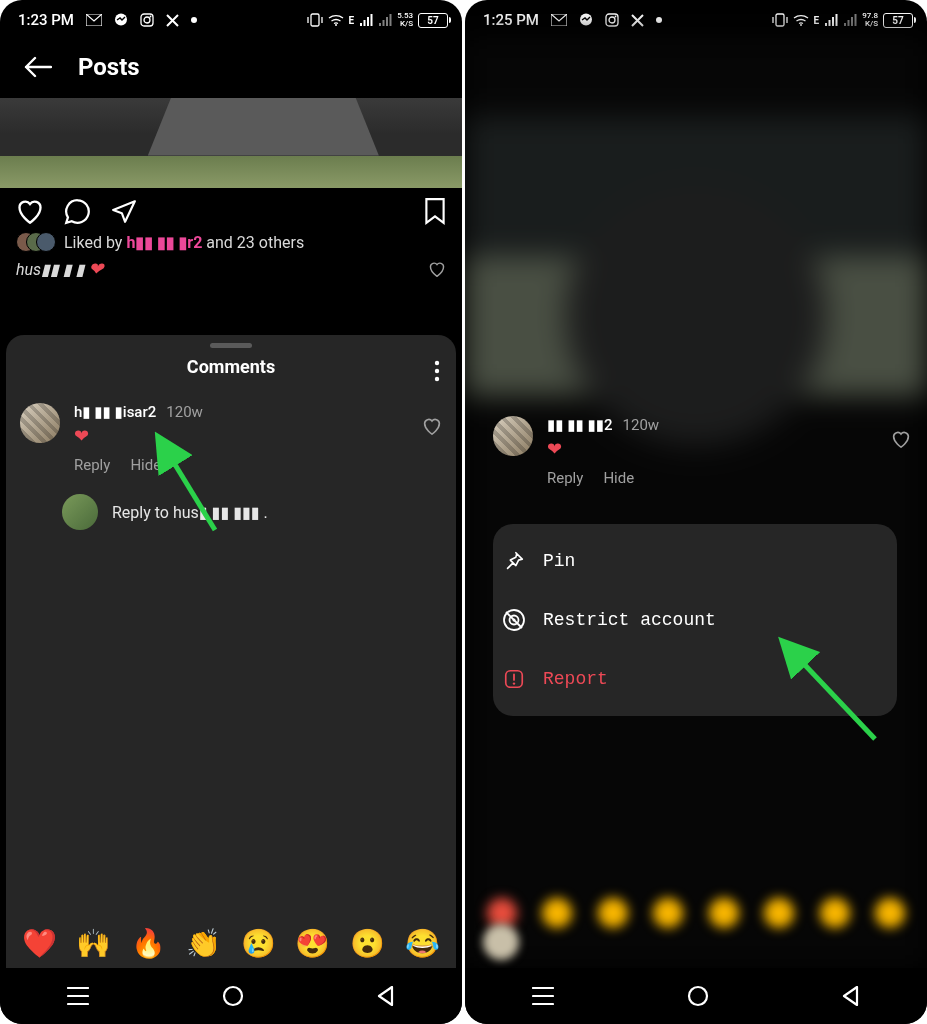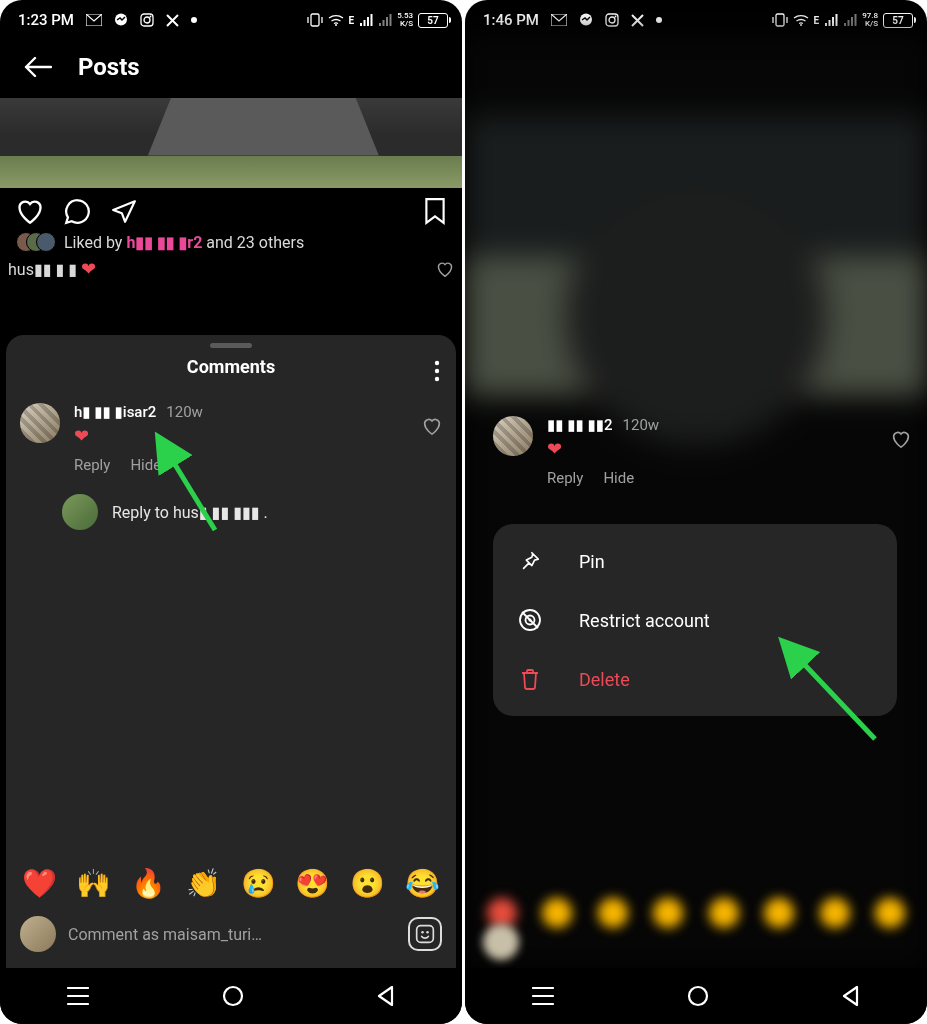--- a/index.html
+++ b/index.html
@@ -76,21 +76,21 @@
   .like-avatars { width: 40px; height: 20px; position: relative; }
   .like-avatars span {
     position: absolute; width: 20px; height: 20px; border-radius: 50%;
     top: 0; background: #6b4e3a; border: 1px solid #000;
   }
   .like-avatars span:nth-child(1){left:0;background:#7a5a4a;}
   .like-avatars span:nth-child(2){left:10px;background:#5a6b4a;}
   .like-avatars span:nth-child(3){left:20px;background:#4a5a6b;}
   .caption-row {
     display: flex; align-items: center; justify-content: space-between;
-    padding: 0 8px 10px; color: #d9d9d9; font-size: 16px;
+    padding: 0 16px 10px; color: #d9d9d9; font-size: 16px; font-style: italic;
   }
   .heart-red { color: #ed4956; font-size: 18px; }
 
   
   .sheet {
     position: absolute; left: 6px; right: 6px; top: 335px; bottom: 56px;
     background: #262626; border-radius: 18px 18px 0 0;
     display: flex; flex-direction: column;
   }
   .drag-handle {
@@ -191,22 +191,22 @@
     position: absolute; left: 28px; right: 16px; top: 416px;
     display: flex; gap: 14px;
   }
 
   .menu {
     position: absolute; left: 28px; right: 30px; top: 524px;
     background: #262626; border-radius: 20px;
     padding: 8px 0;
   }
   .menu-item {
-    display: flex; align-items: center; gap: 36px;
-    padding: 18px 24px; color: #fff; font-size: 18px;
+    display: flex; align-items: center; gap: 16px;
+    padding: 18px 8px; color: #fff; font-size: 18px; font-family: Liberation Mono, monospace;
   }
   .menu-item.red { color: #ed4956; }
   .menu-item .mi-icon { width: 26px; display: flex; justify-content: center; }
 
   svg { display: block; }
 </style>
 </head>
 <body>
 
 <div class="phone">
@@ -377,32 +377,20 @@
       <span>❤️</span>
       <span>🙌</span>
       <span>🔥</span>
       <span>👏</span>
       <span>😢</span>
       <span>😍</span>
       <span>😮</span>
       <span>😂</span>
     </div>
 
-    <div class="comment-input">
-      <div class="avatar" style="background:linear-gradient(135deg,#c0b090,#8a7a5a)"></div>
-      <span class="ph">Comment as maisam_turi…</span>
-      <span class="sticker-btn">
-        <svg width="20" height="20" viewBox="0 0 24 24">
-            <rect x="2" y="2" width="20" height="20" rx="5" fill="none" stroke="#ddd" stroke-width="2"></rect>
-            <circle cx="9" cy="10" r="1.5" fill="#ddd"></circle>
-            <circle cx="15" cy="10" r="1.5" fill="#ddd"></circle>
-            <path d="M8 15c1.2 1.5 2.6 2 4 2s2.8-.5 4-2" fill="none" stroke="#ddd" stroke-width="2" stroke-linecap="round"></path>
-          </svg>
-      </span>
-    </div>
   </div>
 
   <svg class="arrow" style="left:125px;top:420px" viewBox="0 0 120 120">
     <defs>
         <marker id="ah1" markerWidth="8" markerHeight="8" refX="6" refY="4" orient="auto">
           <path d="M0 0L8 4 0 8z" fill="#2bd14a"></path>
         </marker>
       </defs>
     <path d="M90 110 L35 20" stroke="#2bd14a" stroke-width="5" fill="none" marker-end="url(#ah1)"></path>
   </svg>
@@ -425,21 +413,21 @@
       </span>
   </div>
 </div>
 
 <div class="gap"></div>
 
 <div class="phone">
 
   <div class="statusbar">
     <div class="sb-left">
-      <span>1:46 PM</span>
+      <span>1:25 PM</span>
       <span class="sb-icon">
           <svg width="16" height="12" viewBox="0 0 16 12">
             <path d="M0 0h16v12H0z" fill="none" stroke="#fff" stroke-width="1.2"></path>
             <path d="M0 0l8 7 8-7" fill="none" stroke="#fff" stroke-width="1.2"></path>
           </svg>
         </span>
       <span class="sb-icon">
           <svg width="14" height="14">
             <circle cx="7" cy="6.5" r="6" fill="#fff"></circle>
             <path d="M3 7l3-2 2 2 3-3" stroke="#000" stroke-width="1.4" fill="none"></path>
@@ -536,25 +524,27 @@
             <circle cx="12" cy="12" r="10" fill="none" stroke="#fff" stroke-width="1.8"></circle>
             <circle cx="12" cy="12" r="4.5" fill="none" stroke="#fff" stroke-width="1.8"></circle>
             <circle cx="12" cy="12" r="1.5" fill="#fff"></circle>
             <path d="M4 4l16 16" stroke="#fff" stroke-width="1.8"></path>
           </svg>
         </span>
       <span>Restrict account</span>
     </div>
     <div class="menu-item red">
       <span class="mi-icon">
-          <svg width="20" height="22" viewBox="0 0 20 22">
-            <path d="M2 5h16M7 5V3a1 1 0 011-1h4a1 1 0 011 1v2M4 5l1 14a2 2 0 002 2h6a2 2 0 002-2l1-14" fill="none" stroke="#ed4956" stroke-width="1.8" stroke-linejoin="round"></path>
-          </svg>
-        </span>
-      <span>Delete</span>
+          <svg width="22" height="22" viewBox="0 0 24 24">
+            <rect x="3" y="3" width="18" height="18" rx="5" fill="none" stroke="#ed4956" stroke-width="1.8"></rect>
+            <path d="M12 7v6" stroke="#ed4956" stroke-width="2" stroke-linecap="round"></path>
+            <circle cx="12" cy="17" r="1.3" fill="#ed4956"></circle>
+          </svg>
+        </span>
+      <span>Report</span>
     </div>
   </div>
 
   <svg class="arrow" style="left:300px;top:624px" viewBox="0 0 120 120">
     <defs>
         <marker id="ah2" markerWidth="8" markerHeight="8" refX="6" refY="4" orient="auto">
           <path d="M0 0L8 4 0 8z" fill="#2bd14a"></path>
         </marker>
       </defs>
     <path d="M110 115 L20 20" stroke="#2bd14a" stroke-width="5" fill="none" marker-end="url(#ah2)"></path>

